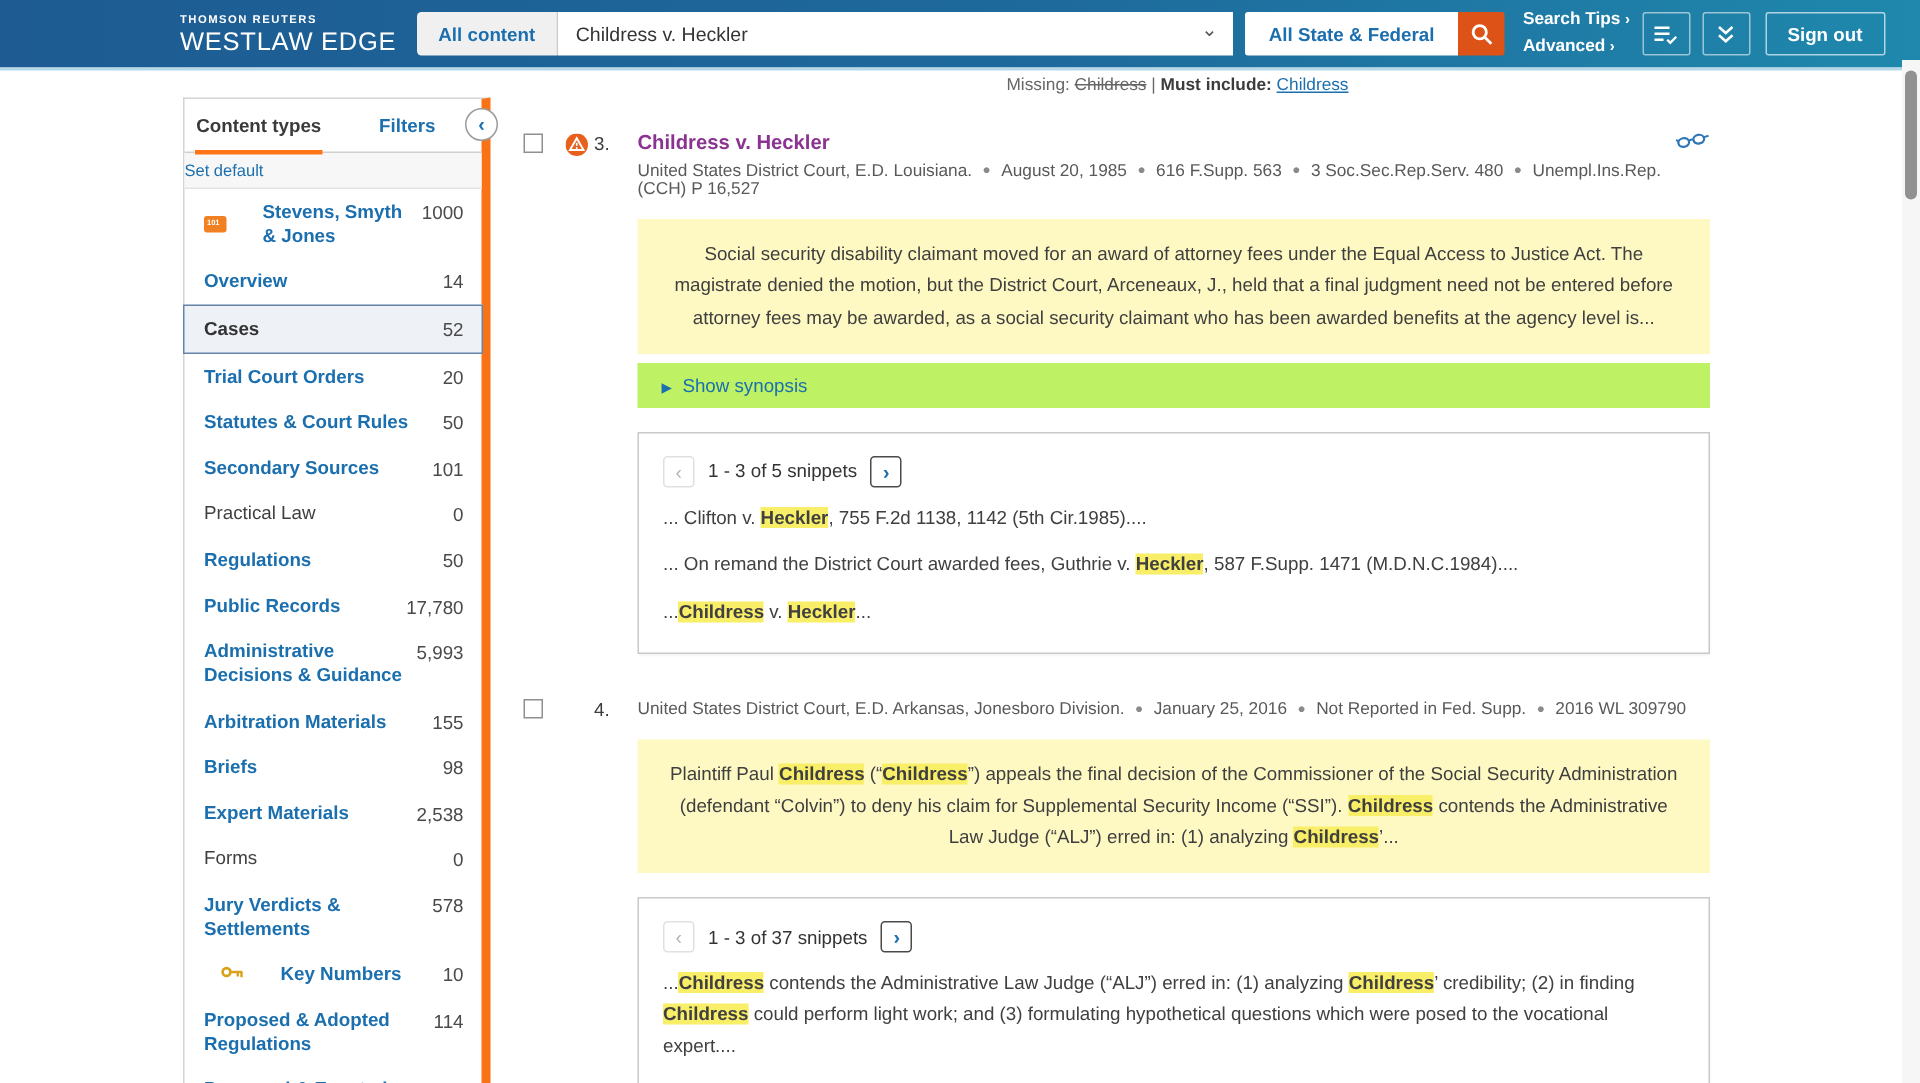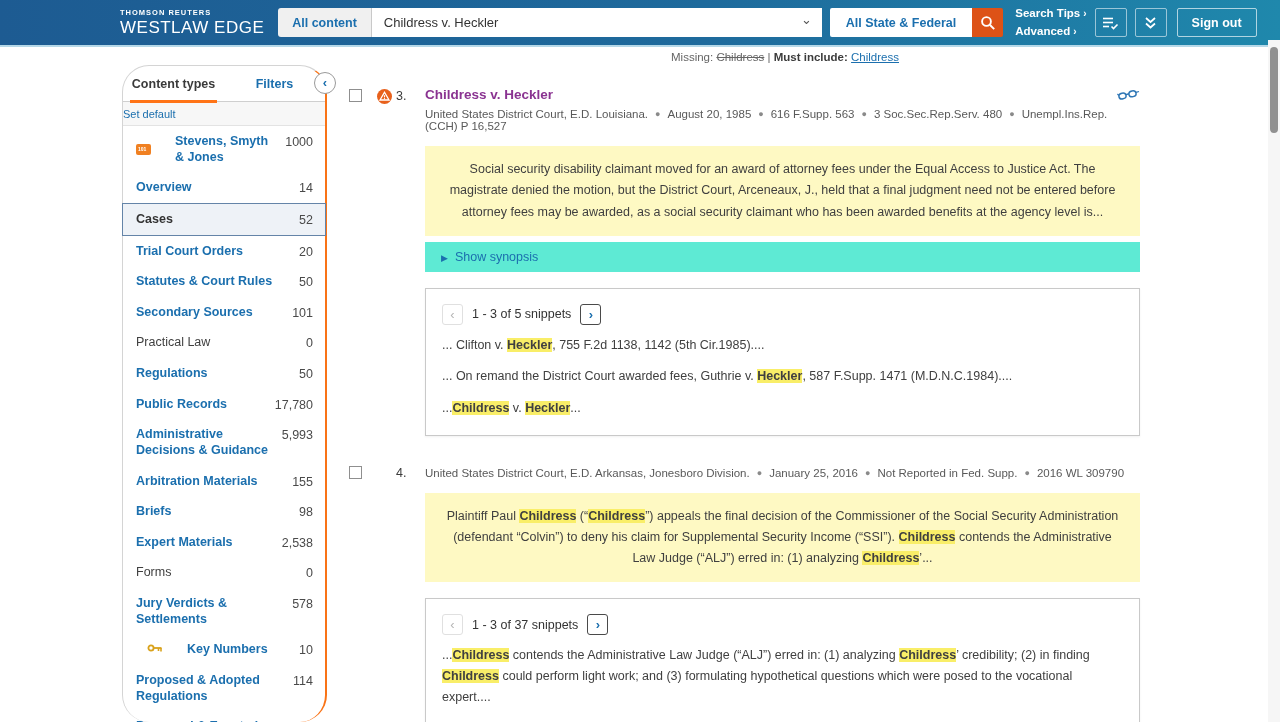--- a/index.html
+++ b/index.html
@@ -32,21 +32,21 @@
   .signout { height:29px; border:1px solid rgba(255,255,255,.65); border-radius:2px;
     background:transparent; color:#fff; font-weight:bold; font-size:12.5px;
     margin-left:10px; padding:0 14px; cursor:pointer; }
 
   
   .vscroll { position:absolute; right:0; top:40px; width:12px; height:682px; background:#f6f6f6; }
   .vthumb { position:absolute; right:2px; top:7px; width:8px; height:86px; background:#919191; border-radius:4px; }
 
   
   .sidebar { position:absolute; left:122px; top:65px; width:205px; height:657px;
-    background:#fff; border-left:1px solid #d4d4d4; border-right:2px solid #f97316; border-top:1px solid #d4d4d4;border-radius:27px; }
+    background:#fff; border-left:1px solid #d4d4d4; border-right:6px solid #f97316; border-top:1px solid #d4d4d4; }
   .tabsrow { display:flex; height:36px; border-bottom:1px solid #cfcfcf; position:relative; }
   .tab { flex:1; text-align:center; font-size:12.5px; padding-top:11px; cursor:pointer; color:#1b6fae; font-weight:bold; }
   .tab.active { color:#3a3a3a; }
   .tab.active::after { content:""; display:block; margin:9px auto 0; width:86%; height:3px; background:#ff7417; }
   .collapse { position:absolute; right:-11px; top:6px; width:22px; height:22px; background:#fff;
     border:1px solid #9a9a9a; border-radius:50%; color:#1b6fae; font-size:13px; font-weight:bold;
     text-align:center; line-height:19px; cursor:pointer; }
   .setdefault { height:24px; background:#f7f7f7; border-bottom:1px solid #e3e3e3;
     font-size:11px; color:#1b6fae; line-height:24px; cursor:pointer; }
   .sitem { display:flex; justify-content:space-between; align-items:flex-start;
@@ -75,21 +75,21 @@
   .flagslot { width:19px; margin-left:15px; flex:none; }
   .num { font-size:12.5px; color:#3c3c3c; margin-left:0; }
   .rcontent { flex:1; min-width:0; }
   .titlerow { display:flex; justify-content:space-between; align-items:flex-start; }
   .rtitle { font-size:13.5px; font-weight:bold; color:#1b6fae; text-decoration:none; cursor:pointer; }
   .rtitle.visited { color:#8a3391; }
   .meta { font-size:11.5px; color:#595959; margin-top:3px; }
   .meta .dot { color:#8a8a8a; margin:0 7px; font-size:9px; vertical-align:1px; }
   .summarybox { background:#fef9c3; margin-top:14px; padding:13px 16px; font-size:12.5px;
     color:#3f3f3f; line-height:1.7;text-align:center; }
-  .synrow { background:#5eead4; margin-top:6px; padding:8px 16px; font-size:12.5px;
+  .synrow { background:#bef264; margin-top:6px; padding:8px 16px; font-size:12.5px;
     color:#1b6fae; cursor:pointer; }
   .synrow .tri { font-size:9px; margin-right:7px; color:#1b6fae; }
   .snipbox { border:1px solid #c9c9c9; background:#fff; margin-top:16px; padding:12px 16px 14px;
     box-shadow:0 1px 2px rgba(0,0,0,.06); }
   .pager { display:flex; align-items:center; gap:9px; margin:3px 0 10px; }
   .pgprev { width:21px; height:21px; border:1px solid #e0e0e0; border-radius:3px; color:#b5b5b5;
     text-align:center; line-height:19px; font-size:13px; cursor:pointer; }
   .pglabel { font-size:12.5px; color:#333; }
   .pgnext { width:21px; height:21px; border:1px solid #4a4a4a; border-radius:3px; color:#1b6fae;
     text-align:center; line-height:19px; font-size:13px; font-weight:bold; cursor:pointer; }

